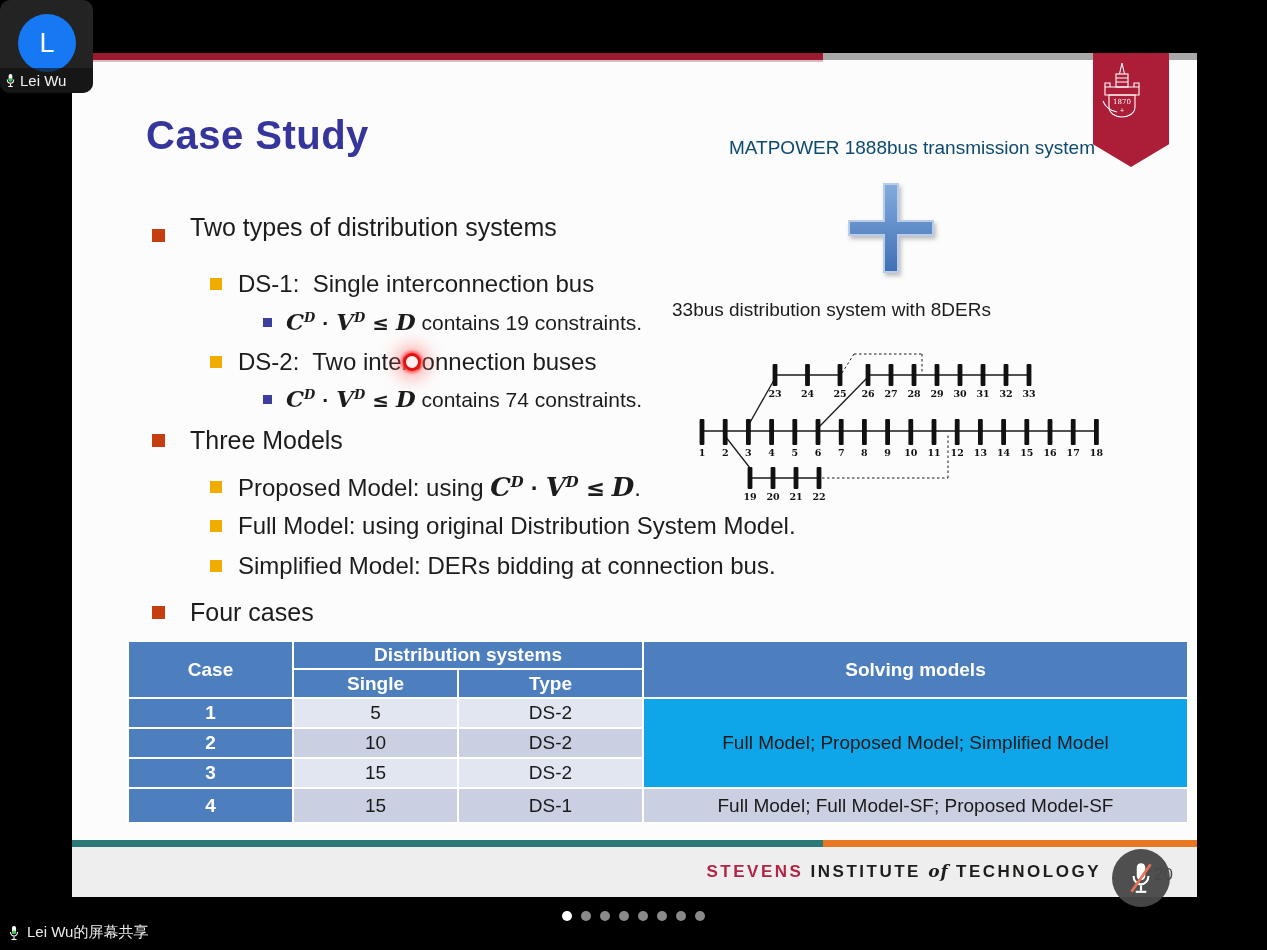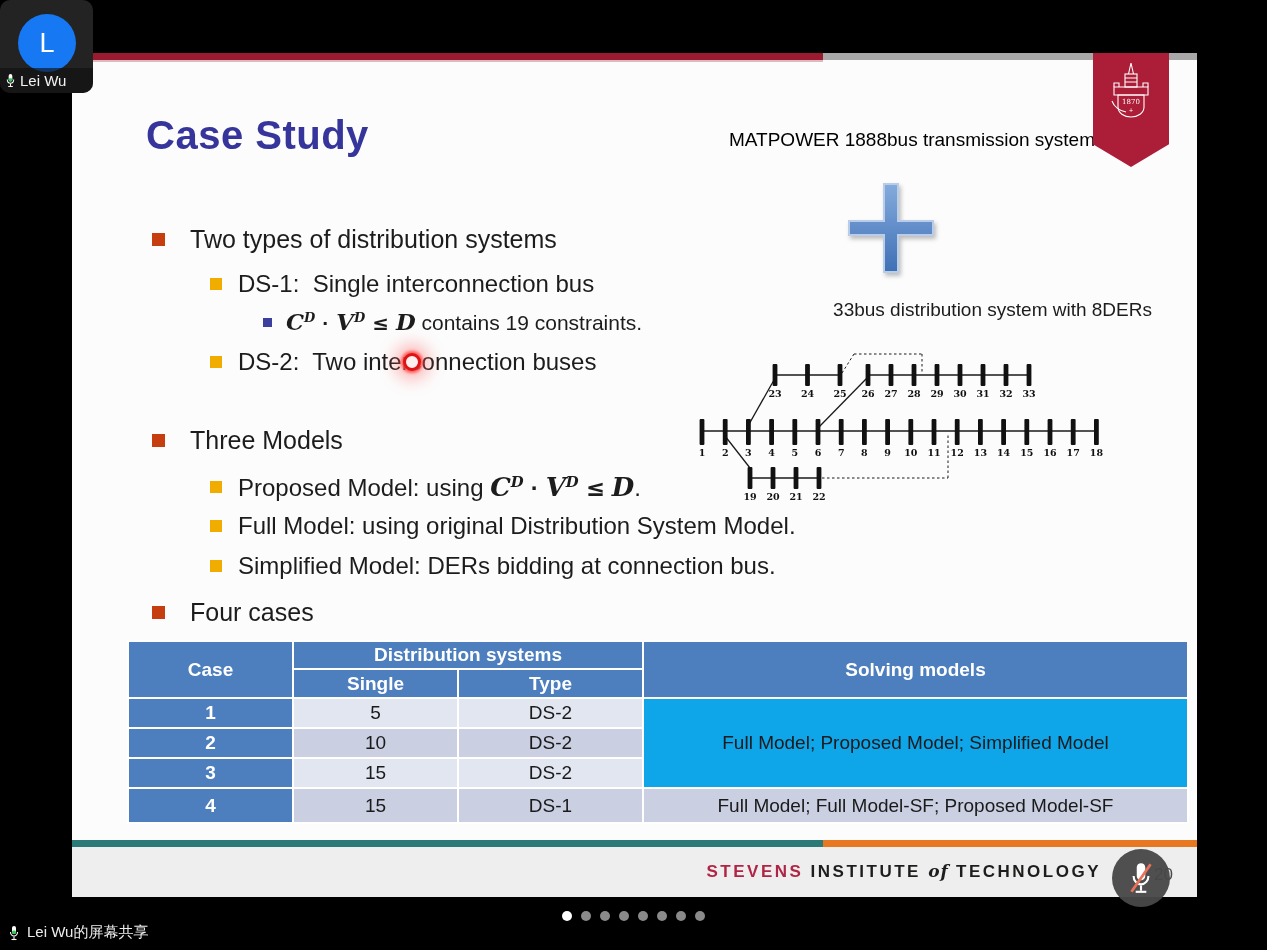--- a/index.html
+++ b/index.html
@@ -8,27 +8,27 @@
     background:#000;font-family:"Liberation Sans",sans-serif;
     -webkit-font-smoothing:antialiased;
   }
   
   .slide{position:absolute;left:72px;top:53px;width:1125px;height:844px;background:#fcfcfc;z-index:1;}
   .band{position:absolute;top:0;height:7px;}
   .band.crimson{left:0;width:751px;background:#9a1b2f;box-shadow:0 2px 0 rgba(196,130,140,.55);}
   .band.gray{left:751px;width:374px;background:#a8a8a8;}
   
   .pennant{position:absolute;left:1021px;top:0;width:76px;height:114px;background:#ac1d38;z-index:3;
-    clip-path:polygon(0 0,100% 0,100% 80%,50% 100%,0 80%);display:flex;align-items:flex-start;justify-content:center;}
+    clip-path:polygon(0 0,100% 0,100% 80%,50% 100%,0 80%);display:flex;align-items:flex-start;}
   .pennant svg{margin-top:8px;}
   
   .slide-title{position:absolute;left:74px;top:60px;font-size:40px;font-weight:bold;color:#35359b;letter-spacing:0.5px;}
-  .header-note{position:absolute;left:600px;top:76px;width:480px;text-align:center;font-size:19px;color:#000000;}
+  .header-note{position:absolute;left:600px;top:84px;width:480px;text-align:center;font-size:19px;color:#0c4a6e;}
   .plus-wrap{position:absolute;left:773px;top:127px;filter:drop-shadow(2px 3px 2px rgba(0,0,0,.25));}
-  .diagram-caption{position:absolute;left:600px;top:246px;width:480px;text-align:right;font-size:19px;color:#1c1c1c;}
+  .diagram-caption{position:absolute;left:600px;top:246px;width:480px;text-align:left;font-size:19px;color:#1c1c1c;}
   .bus-diagram{position:absolute;left:618px;top:287px;width:420px;height:170px;}
   
   .row{position:absolute;display:flex;align-items:center;color:#1c1c1c;white-space:pre;}
   .row .sq{flex:0 0 auto;}
   .l1{left:80px;font-size:25px;}
   .l1 .sq{width:13px;height:13px;background:#c63d0f;margin-right:25px;}
   .l2{left:138px;font-size:24px;}
   .l2 .sq{width:12px;height:12px;background:#f0ad00;margin-right:16px;}
   .l3{left:191px;font-size:21px;}
   .l3 .sq{width:9px;height:9px;background:#3c3f9d;margin-right:14px;}
@@ -191,35 +191,39 @@
         <text x="60" y="160" text-anchor="middle" font-size="9.5" font-weight="bold" font-family="DejaVu Serif, serif" fill="#111">19</text>
         <rect x="80.6" y="127" width="4.8" height="22" rx="1" fill="#111"></rect>
         <text x="83" y="160" text-anchor="middle" font-size="9.5" font-weight="bold" font-family="DejaVu Serif, serif" fill="#111">20</text>
         <rect x="103.6" y="127" width="4.8" height="22" rx="1" fill="#111"></rect>
         <text x="106" y="160" text-anchor="middle" font-size="9.5" font-weight="bold" font-family="DejaVu Serif, serif" fill="#111">21</text>
         <rect x="126.6" y="127" width="4.8" height="22" rx="1" fill="#111"></rect>
         <text x="129" y="160" text-anchor="middle" font-size="9.5" font-weight="bold" font-family="DejaVu Serif, serif" fill="#111">22</text>
       </svg>
   </div>
 
-  <div class="row l1" style="top:172px;">
+  <div class="row l1" style="top:160px;align-items:flex-end;">
     <span class="sq"></span>
     <span>Two types of distribution systems</span>
   </div>
   <div class="row l2" style="top:217px;">
     <span class="sq"></span>
     <span>DS-1:  Single interconnection bus</span>
   </div>
   <div class="row l3" style="top:256px;align-items:center;">
     <span class="sq"></span>
     <span><span class="math">C</span><span class="msup">D</span><span class="mdot">·</span><span class="math">V</span><span class="msup">D</span><span class="mrel">≤</span><span class="math">D</span><span> contains 19 constraints.</span></span>
   </div>
   <div class="row l2" style="top:295px;">
     <span class="sq"></span>
     <span>DS-2:  Two interconnection buses</span>
+  </div>
+  <div class="row l3" style="top:333px;">
+    <span class="sq"></span>
+    <span><span class="math">C</span><span class="msup">D</span><span class="mdot">·</span><span class="math">V</span><span class="msup">D</span><span class="mrel">≤</span><span class="math">D</span><span> contains 74 constraints.</span></span>
   </div>
   <div class="row l2" style="top:419px;">
     <span class="sq"></span>
     <span><span>Proposed Model: using </span><span class="math">C</span><span class="msup">D</span><span class="mdot">·</span><span class="math">V</span><span class="msup">D</span><span class="mrel">≤</span><span class="math">D</span><span>.</span></span>
   </div>
   <div class="row l1" style="top:373px;">
     <span class="sq"></span>
     <span>Three Models</span>
   </div>
   <div class="row l2" style="top:459px;">

